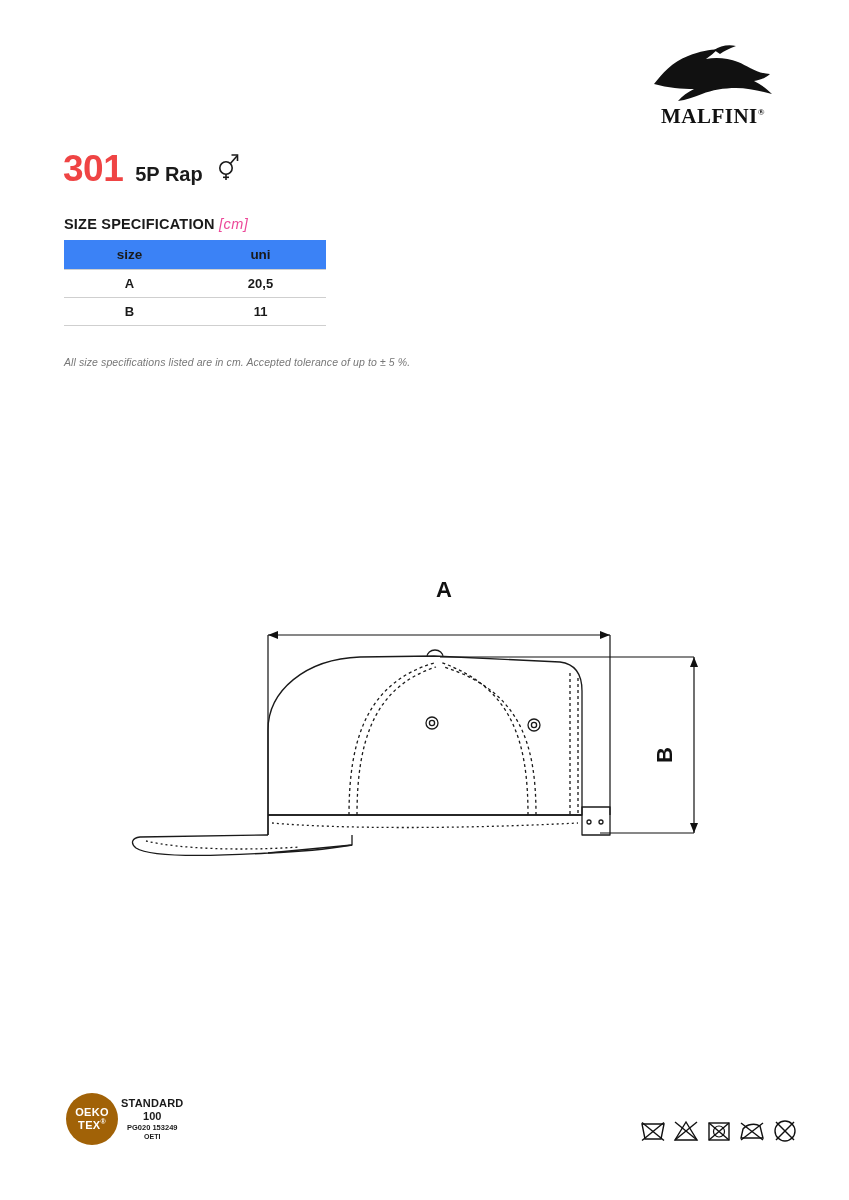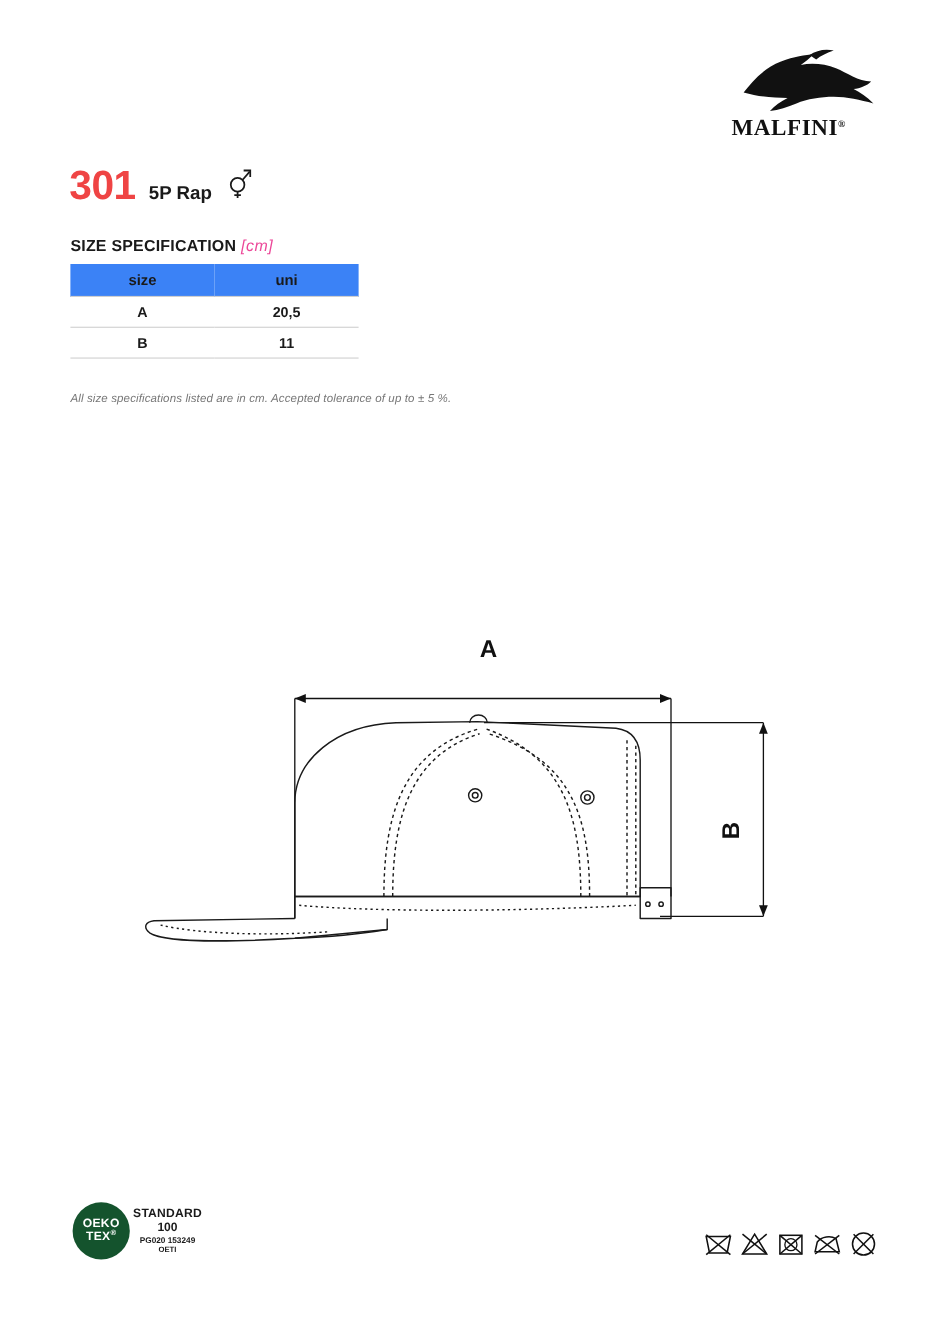--- a/index.html
+++ b/index.html
@@ -13,22 +13,23 @@
     position: relative;
     font-family: "Liberation Sans", sans-serif;
     color: #1a1a1a;
     overflow: hidden;
   }
 
   
   .brand {
     position: absolute;
     top: 44px;
-    right: 44px;
+    right: 66px;
     width: 140px;
+    text-align: center;
   }
   .brand-bird {
     display: block;
     margin: 0 auto;
   }
   .brand-name {
     margin-top: 2px;
     font-family: "Liberation Serif", serif;
     font-size: 21px;
     font-weight: bold;
@@ -50,21 +51,21 @@
     display: flex;
     align-items: baseline;
   }
   .code {
     font-size: 37px;
     font-weight: bold;
     letter-spacing: -0.5px;
     color: #ef4444;
   }
   .pname {
-    font-size: 17px;
+    font-size: 20px;
     font-weight: bold;
     margin-left: 12px;
     color: #1a1a1a;
   }
   .gender {
     margin-left: 14px;
     font-size: 26px;
     line-height: 1;
     color: #1a1a1a;
   }
@@ -143,21 +144,21 @@
     position: absolute;
     left: 66px;
     top: 1093px;
     display: flex;
     align-items: center;
   }
   .oeko-badge {
     width: 52px;
     height: 52px;
     border-radius: 50%;
-    background: #14532d;
+    background: #a16207;
     color: #fff;
     display: flex;
     flex-direction: column;
     align-items: center;
     justify-content: center;
     font-size: 11px;
     font-weight: bold;
     line-height: 1.05;
     letter-spacing: 0.3px;
   }

